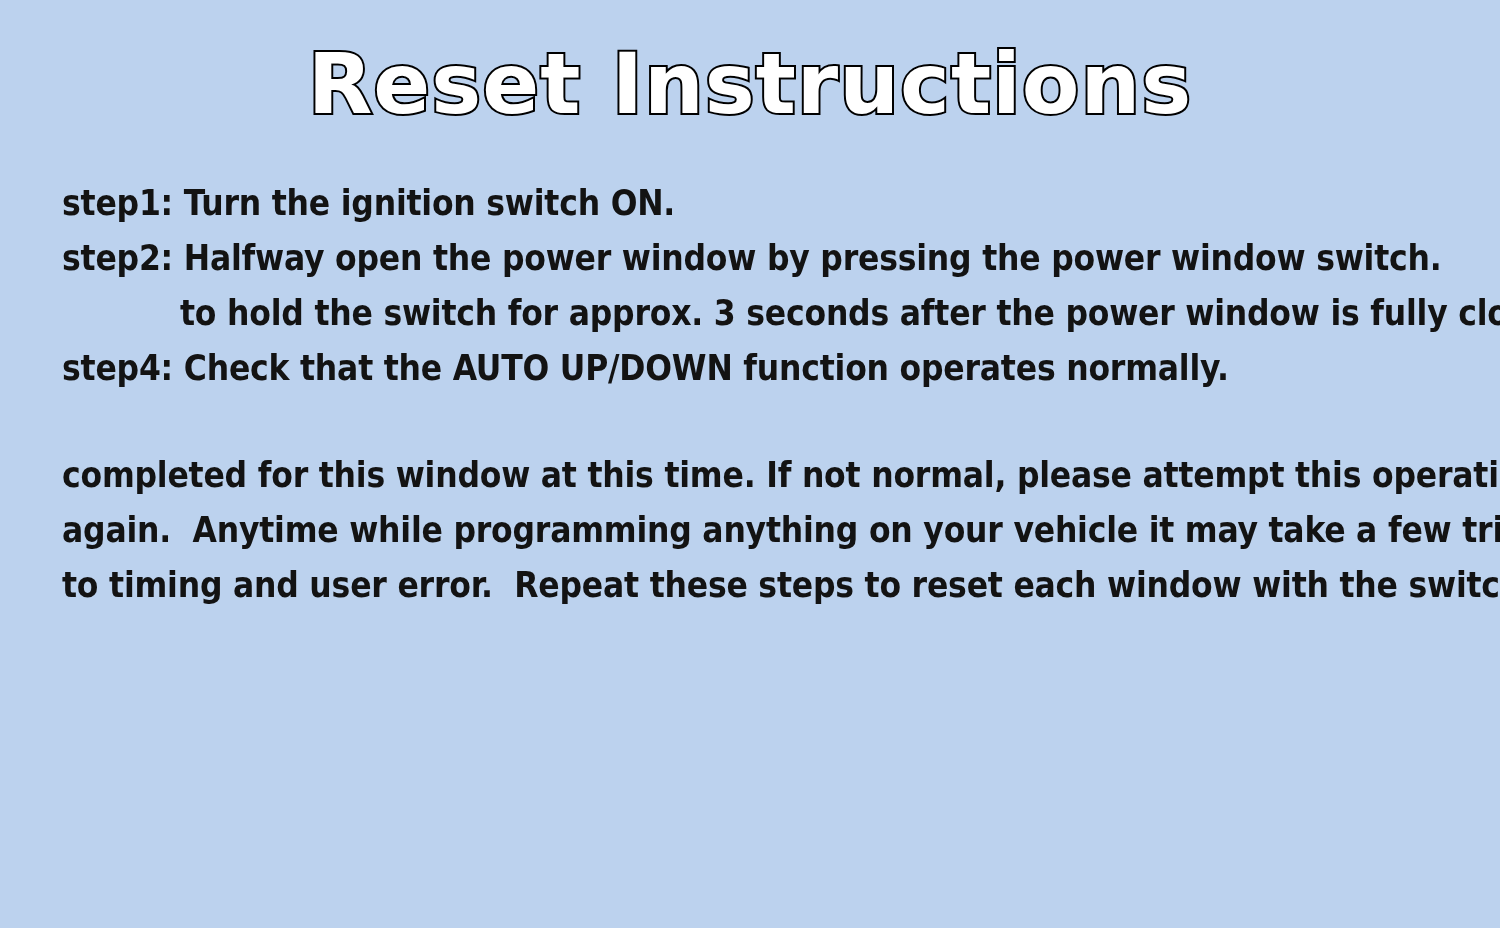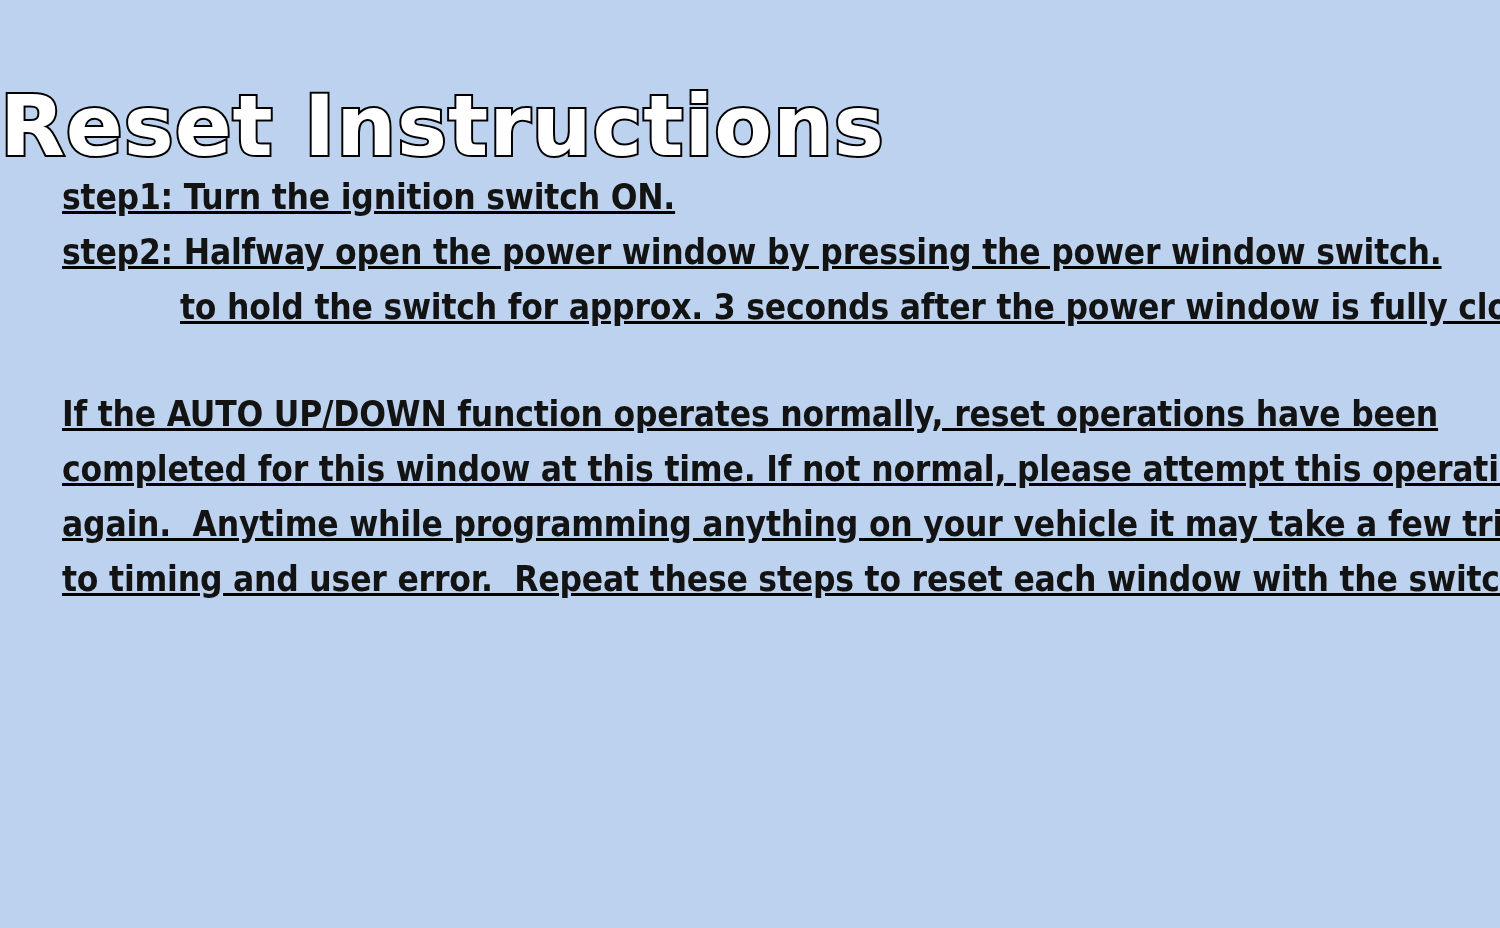--- a/index.html
+++ b/index.html
@@ -14,35 +14,36 @@
     overflow: hidden;
   }
   .page {
     position: relative;
     width: 1500px;
     height: 928px;
     background: #bcd2ee;
     box-sizing: border-box;
   }
   .title {
+    text-align: center;
     font-family: "DejaVu Sans", sans-serif;
     font-size: 84px;
     font-weight: bold;
     letter-spacing: 1px;
     color: #ffffff;
     -webkit-text-stroke: 4px #000000;
     paint-order: stroke fill;
     margin: 0;
-    padding-top: 82px;
+    padding-top: 40px;
     line-height: 1.05;
     white-space: nowrap;
   }
   .body-block {
     padding: 0 62px;
-    text-decoration: underline;
+    margin-top: 48px;
   }
   .line {
     font-family: "DejaVu Sans Condensed", "DejaVu Sans", sans-serif;
     font-size: 35px;
     font-weight: bold;
     color: #131313;
     line-height: 1.57;
     letter-spacing: -0.2px;
     white-space: pre;
   }
@@ -62,25 +63,25 @@
 <div class="page">
 
   <h1 class="title">Reset Instructions</h1>
 
   <div class="body-block">
 
     <div class="steps">
       <div class="line">step1: Turn the ignition switch ON.</div>
       <div class="line">step2: Halfway open the power window by pressing the power window switch.</div>
       <div class="line indent">to hold the switch for approx. 3 seconds after the power window is fully closed.</div>
+      <div class="line">step4: Check that the AUTO UP/DOWN function operates normally.</div>
     </div>
 
     <div class="spacer"></div>
 
     <div class="para">
-      <div class="line">If the AUTO UP/DOWN function operates normally, reset operations have been</div>
       <div class="line">completed for this window at this time. If not normal, please attempt this operation</div>
       <div class="line">again.  Anytime while programming anything on your vehicle it may take a few tries due</div>
       <div class="line">to timing and user error.  Repeat these steps to reset each window with the switch</div>
     </div>
 
   </div>
 </div>
 
 </body></html>

